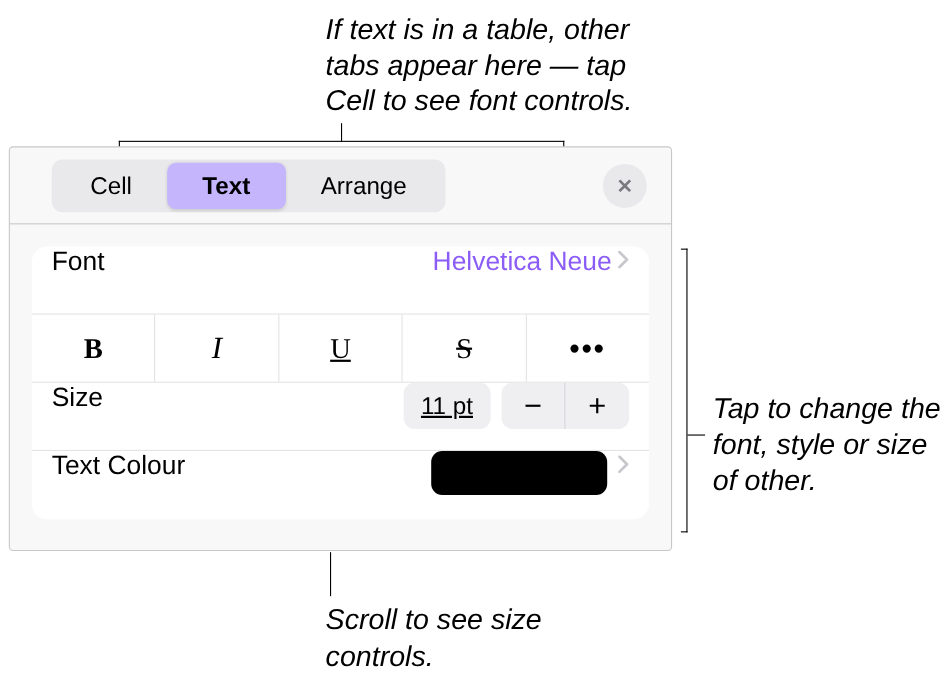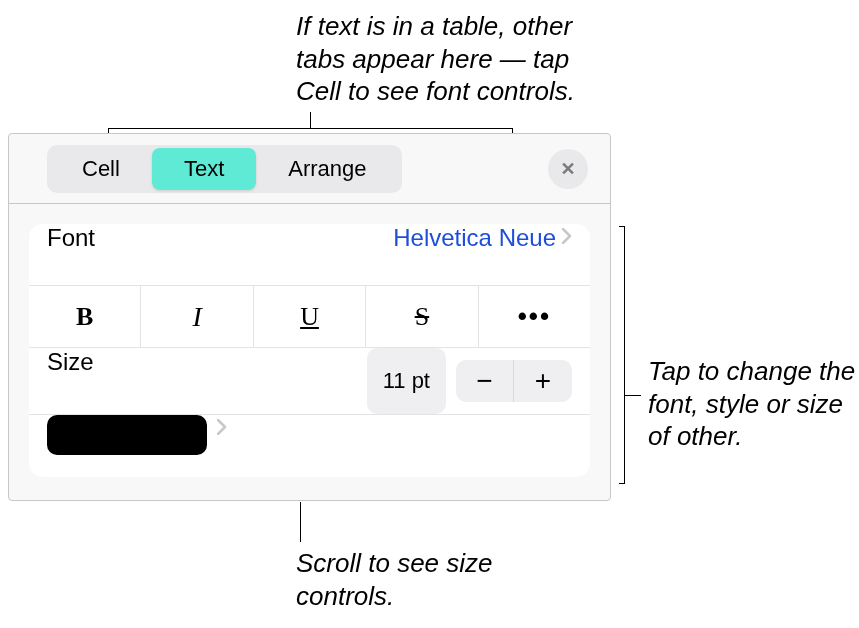--- a/index.html
+++ b/index.html
@@ -47,22 +47,22 @@
     }
     .segment {
       padding: 8px 32px;
       font-size: 22px;
       color: #000;
       border-radius: 8px;
       cursor: pointer;
       user-select: none;
     }
     .segment.selected {
-      background: #5eead4;
-      font-weight: 400;
+      background: #c4b5fd;
+      font-weight: 700;
       box-shadow: 0 1px 3px rgba(0,0,0,0.12);
     }
     .close-btn {
       margin-left: auto;
       width: 40px;
       height: 40px;
       border-radius: 50%;
       background: #e9e9ec;
       display: flex;
       align-items: center;
@@ -89,21 +89,21 @@
       border-bottom: 1px solid #e3e3e5;
     }
     .row:last-child { border-bottom: none; }
     .row-label {
       font-size: 24px;
       color: #000;
       flex: 1;
     }
     .row-value {
       font-size: 24px;
-      color: #1d4ed8;
+      color: #8b5cf6;
       margin-right: 6px;
     }
     .chevron {
       color: #c7c7cc;
       font-size: 22px;
     }
 
     
     .fmt-row {
       display: flex;
@@ -130,23 +130,24 @@
 
     
     .size-ctrl {
       display: flex;
       align-items: center;
       gap: 10px;
     }
     .size-chip {
       background: #efeff2;
       border-radius: 10px;
-      padding: 20px 16px;
+      padding: 8px 16px;
       font-size: 22px;
       color: #000;
+      text-decoration: underline;
     }
     .stepper {
       display: flex;
       background: #efeff2;
       border-radius: 10px;
       overflow: hidden;
     }
     .step {
       width: 58px;
       height: 42px;
@@ -224,20 +225,21 @@
         <div class="size-ctrl">
           <div class="size-chip">11 pt</div>
           <div class="stepper">
             <div class="step">−</div>
             <div class="step">+</div>
           </div>
         </div>
       </div>
 
       <div class="row">
+        <div class="row-label">Text Colour</div>
         <div class="swatch" style="background:#000000; width:160px; height:40px; border-radius:10px; margin-right:10px;"></div>
         <div class="chevron">
           <svg width="10" height="16" viewBox="0 0 10 16">
               <path d="M1 1 L8 8 L1 15" stroke="#c7c7cc" stroke-width="2.5" fill="none" stroke-linecap="round" stroke-linejoin="round"></path>
             </svg>
         </div>
       </div>
 
     </div>
   </div>

